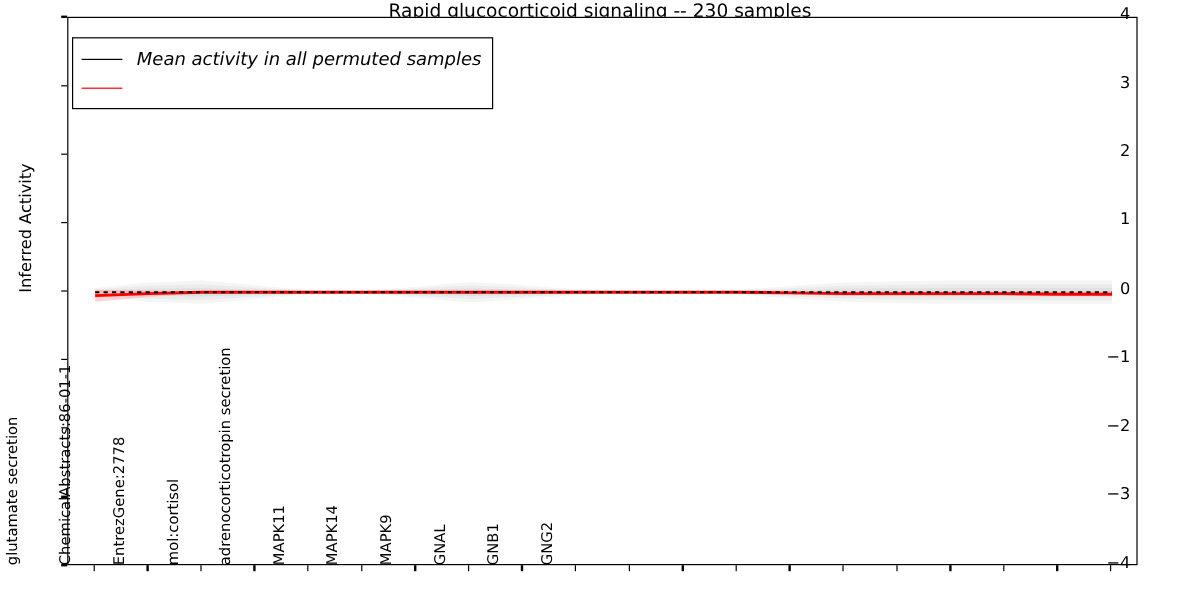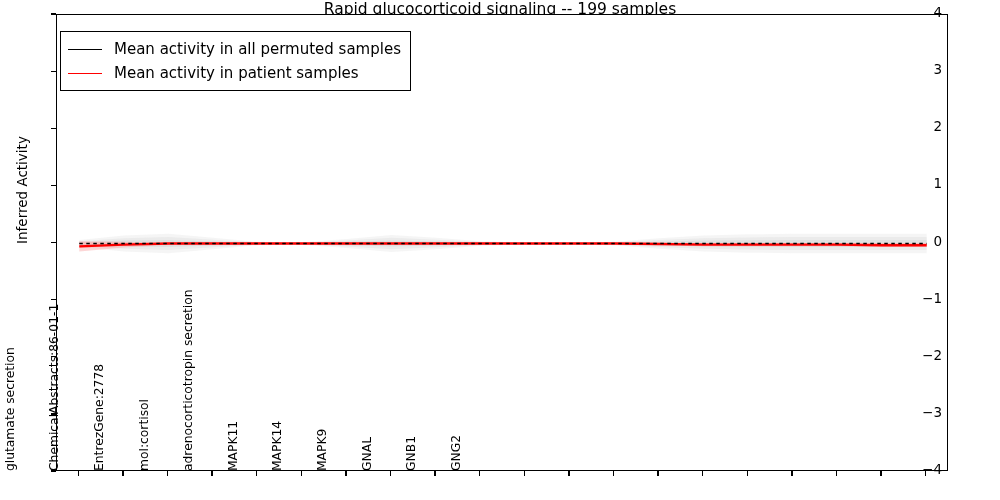--- a/index.html
+++ b/index.html
@@ -48,35 +48,36 @@
     text-align:center;font-size:13.5px;color:#000;
   }
 
   
   .legend{
     position:absolute;left:60px;top:31px;
     border:1.3px solid #000;background:#fff;
     padding:5px 9px 5px 7px;
     box-sizing:border-box;
     z-index:40;
+    font-style:italic;
   }
   .legend-row{display:flex;align-items:center;height:24px;}
   .legend-swatch{width:34px;height:0;border-top:1.5px solid #000;margin-right:12px;flex:0 0 34px;}
   .legend-swatch.red{border-top-color:#ff0000;}
   .legend-text{font-size:15px;color:#000;white-space:nowrap;}
 
   
   svg.series{position:absolute;left:0;top:0;width:892px;height:457px;display:block;}
 </style>
 </head>
 <body>
 
 <div id="root">
 
-  <div class="chart-title">Rapid glucocorticoid signaling -- 199 samples</div>
+  <div class="chart-title">Rapid glucocorticoid signaling -- 230 samples</div>
 
   <div class="ylabel-title">Inferred Activity</div>
 
   <div class="y-axis-area" id="y-axis-area"></div>
 
   <div class="plot-frame">
     <div class="plot-inner" id="plot-inner">
       <svg class="series" id="series-svg" viewBox="0 0 892 457" preserveAspectRatio="none">
           <path d="M22.30 225.07 L66.90 220.50 L111.50 218.79 L156.10 222.79 L200.70 226.79 L245.30 227.36 L289.90 223.93 L334.50 219.93 L379.10 222.79 L423.70 226.22 L468.30 227.36 L512.90 227.36 L557.50 226.79 L602.10 223.36 L646.70 220.50 L691.30 219.36 L735.90 218.79 L780.50 218.79 L825.10 218.79 L869.70 218.79 L869.70 238.21 L825.10 238.21 L780.50 238.21 L735.90 238.21 L691.30 237.64 L646.70 236.50 L602.10 233.64 L557.50 230.21 L512.90 229.64 L468.30 229.64 L423.70 230.78 L379.10 234.21 L334.50 237.07 L289.90 233.07 L245.30 229.64 L200.70 230.21 L156.10 234.21 L111.50 238.21 L66.90 236.50 L22.30 231.93 Z" fill="#c8c8c8" fill-opacity="0.18" stroke="none"></path>
           <path d="M22.30 226.24 L66.90 223.22 L111.50 222.09 L156.10 224.73 L200.70 227.37 L245.30 227.75 L289.90 225.48 L334.50 222.84 L379.10 224.73 L423.70 226.99 L468.30 227.75 L512.90 227.75 L557.50 227.37 L602.10 225.11 L646.70 223.22 L691.30 222.47 L735.90 222.09 L780.50 222.09 L825.10 222.09 L869.70 222.09 L869.70 234.91 L825.10 234.91 L780.50 234.91 L735.90 234.91 L691.30 234.53 L646.70 233.78 L602.10 231.89 L557.50 229.63 L512.90 229.25 L468.30 229.25 L423.70 230.01 L379.10 232.27 L334.50 234.16 L289.90 231.52 L245.30 229.25 L200.70 229.63 L156.10 232.27 L111.50 234.91 L66.90 233.78 L22.30 230.76 Z" fill="#c8c8c8" fill-opacity="0.22" stroke="none"></path>
@@ -92,21 +93,20 @@
   <div id="x-axis-area"></div>
 
 
   <div class="legend">
     <div class="legend-row">
       <span class="legend-swatch"></span>
       <span class="legend-text">Mean activity in all permuted samples</span>
     </div>
     <div class="legend-row">
       <span class="legend-swatch red"></span>
-      <span class="legend-text">Mean activity in patient samples</span>
     </div>
   </div>
 
 <div class="ylab" style="top: 463px;">−4</div>
     <div class="ytickmark" style="top: 470.4px; left: 51px;"></div>
     <div class="ylab" style="top: 405.875px;">−3</div>
     <div class="ytickmark" style="top: 413.275px; left: 51px;"></div>
     <div class="ylab" style="top: 348.75px;">−2</div>
     <div class="ytickmark" style="top: 356.15px; left: 51px;"></div>
     <div class="ylab" style="top: 291.625px;">−1</div>

